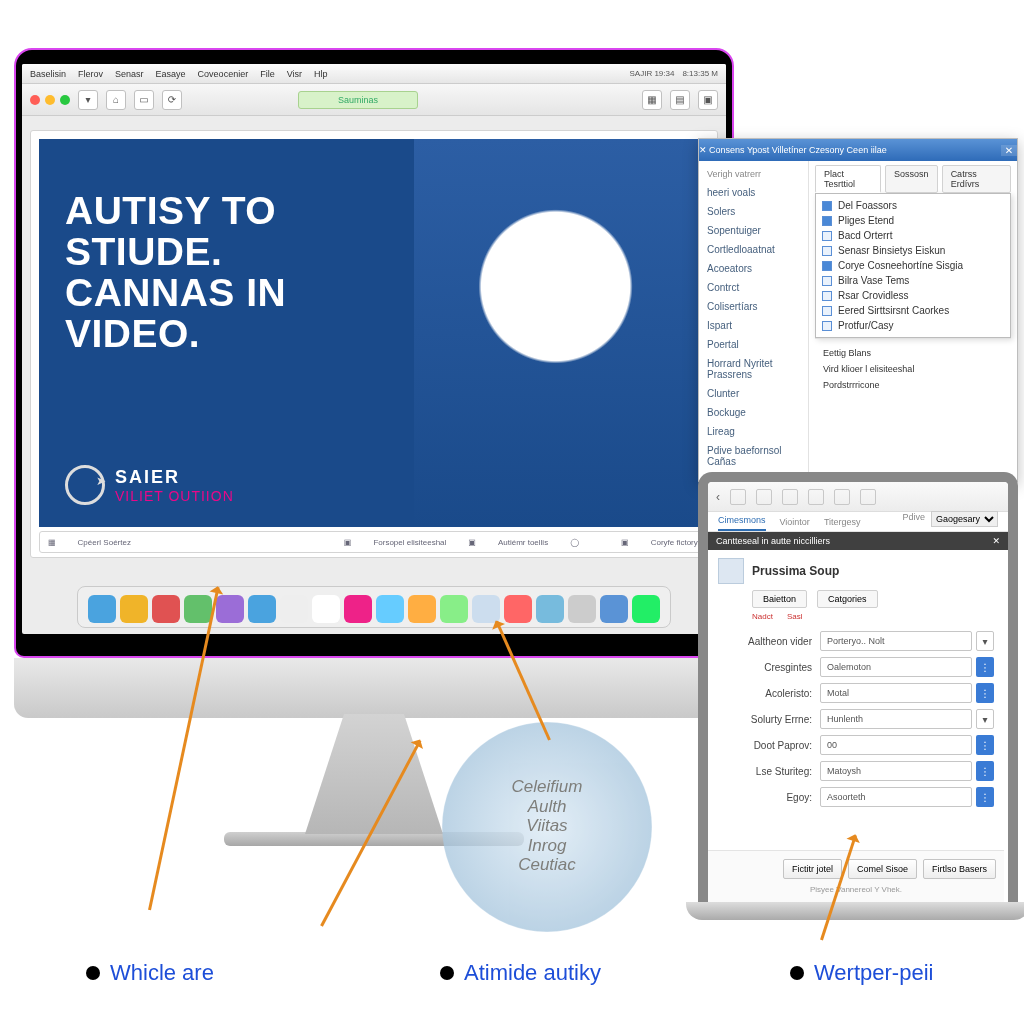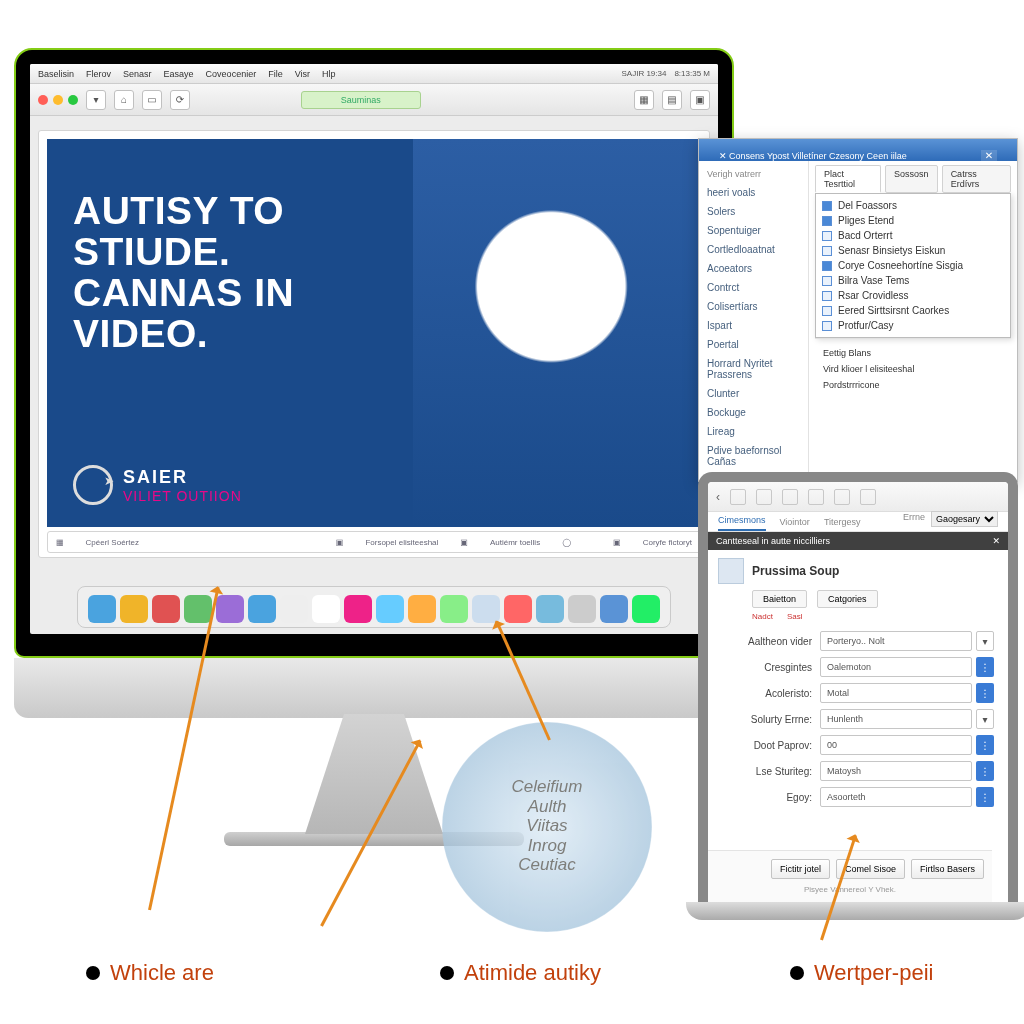--- a/index.html
+++ b/index.html
@@ -1,20 +1,20 @@
 <!DOCTYPE html>
 <html><head>
 <meta charset="utf-8">
 <style>
 * { margin: 0; padding: 0; box-sizing: border-box; font-family: -apple-system, BlinkMacSystemFont, "Segoe UI", Helvetica, Arial, sans-serif; }
 body { width: 1024px; height: 1024px; background: #fff; position: relative; overflow: hidden; }
 
 
 .imac { position: absolute; left: 14px; top: 48px; width: 720px; }
-.imac-bezel { background: #000; border: 2px solid #84cc16; border-radius: 18px 18px 10px 10px; padding: 14px 14px 22px; }
+.imac-bezel { background: #000; border: 2px solid #d946ef; border-radius: 18px 18px 10px 10px; padding: 14px 6px 22px; }
 .imac-screen { background: #ececec; width: 100%; height: 570px; position: relative; overflow: hidden; border-radius: 2px; }
 .imac-chin  { height: 60px; background: linear-gradient(#e9e9e9,#c9c9c9); border-radius: 0 0 14px 14px; }
 .imac-stand { width: 150px; height: 120px; margin: -4px auto 0; background: linear-gradient(#d3d3d3,#b6b6b6); clip-path: polygon(30% 0,70% 0,96% 100%,4% 100%); }
 .imac-foot  { width: 300px; height: 14px; margin: -2px auto 0; background: linear-gradient(#cfcfcf,#a7a7a7); border-radius: 6px; }
 
 
 .mac-menu { height: 20px; background: linear-gradient(#fcfcfc,#e6e6e6); display: flex; align-items: center; font-size: 9px; color: #333; padding: 0 8px; gap: 12px; border-bottom: 1px solid #ccc; }
 .mac-menu .right { margin-left: auto; display: flex; align-items: center; gap: 8px; font-size: 8px; color: #555; }
 
 
@@ -49,21 +49,21 @@
 .collar { position:absolute;top:0;left:50%;transform:translateX(-50%);width:70px;height:44px;background:#fff;clip-path:polygon(0 0,100% 0,72% 100%,50% 64%,28% 100%); border:1px solid #ddd;}
 .timeline { position:absolute;left:8px;right:8px;bottom:4px;height:22px;background:#fff;border:1px solid #d4d4d4;border-radius:3px;display:flex;align-items:center;font-size:8px;color:#667;padding:0 8px;gap:22px; }
 .timeline .sp{margin-left:auto}
 
 
 .dock { position:absolute; left:50%; bottom:6px; transform:translateX(-50%); height:42px; padding:4px 10px; background:rgba(240,240,240,.75); border:1px solid #cacaca; border-radius:8px; display:flex; gap:4px; align-items:flex-end; }
 .dock i{ width:28px;height:28px;border-radius:6px;display:inline-block; }
 
 
 .explorer { position:absolute; left:698px; top:138px; width:320px; background:#fff; border:1px solid #bdbdbd; box-shadow:0 4px 14px rgba(0,0,0,.25); font-size:10px; color:#333; }
-.ex-title{ height:22px; background:linear-gradient(#5a93d6,#2e6bb8); color:#fff; display:flex; align-items:flex-end; padding:0 20px; justify-content:space-between; }
+.ex-title{ height:22px; background:linear-gradient(#5a93d6,#2e6bb8); color:#fff; display:flex; align-items:center; padding:0 0; justify-content:space-between; }
 .ex-title .x{ width:16px; text-align:center; background:rgba(255,255,255,.15); }
 .ex-body{ display:flex; height:320px; }
 .ex-side{ width:110px; border-right:1px solid #e2e2e2; padding:6px 6px; display:flex; flex-direction:column; gap:4px; }
 .ex-side div{ padding:2px 2px; color:#46607e; }
 .ex-side .lab{ color:#888; font-size:9px; }
 .ex-main{ flex:1; padding:4px 6px; }
 .tabs{ display:flex; gap:4px; margin-bottom:0; }
 .tabs span{ padding:3px 8px; border:1px solid #d2d2d2; background:#f5f5f5; font-size:9px; border-radius:2px; }
 .tabs span.active{ background:#fff; border-bottom-color:#fff; }
 .menu-pop{ border:1px solid #bcbcbc; background:#fff; padding:4px 4px; box-shadow:2px 2px 6px rgba(0,0,0,.15); }
@@ -92,32 +92,32 @@
 .thumb{ width:26px; height:26px; background:#dde7f2; border:1px solid #bcd; }
 .chips{ display:flex; gap:10px; margin:4px 0 4px 34px; }
 .chip{ padding:3px 10px; border:1px solid #cfcfcf; border-radius:2px; font-size:9px; background:#f7f7f7; }
 .links{ margin-left:34px; font-size:8px; color:#3a7bd5; display:flex; gap:14px; margin-bottom:10px; }
 .form{ padding:0 4px; }
 .row{ display:flex; align-items:center; gap:8px; margin:6px 0; font-size:10px; }
 .row label{ width:90px; color:#444; text-align:right; }
 .row .ctl{ flex:1; display:flex; gap:4px; }
 .inp{ flex:1; height:20px; border:1px solid #c6c6c6; border-radius:2px; padding:0 6px; font-size:9px; color:#555; background:#fff; display:flex; align-items:center; }
 .stepbtn{ width:18px; height:20px; background:#3a7bd5; color:#fff; display:flex; align-items:center; justify-content:center; border-radius:2px; font-size:10px; }
-.lp-foot{ position:absolute; bottom:0; left:0; right:16px; padding:8px; border-top:1px solid #e4e4e4; background:#fafafa; }
+.lp-foot{ position:absolute; bottom:0; left:0; right:4px; padding:8px; border-top:1px solid #e4e4e4; background:#fafafa; }
 .lp-foot .btns{ display:flex; gap:6px; justify-content:flex-end; }
 .lp-foot button{ font-size:9px; padding:4px 8px; border:1px solid #c4c4c4; background:linear-gradient(#fff,#eee); border-radius:2px; }
 .lp-foot .hint{ font-size:8px; color:#999; text-align:center; margin-top:6px; }
 
 
 .apple-badge{ position:absolute; left:442px; top:722px; width:210px; height:210px; border-radius:50%; background:radial-gradient(circle,#dceaf5,#a9c7de 70%,transparent 72%); opacity:.78; display:flex; flex-direction:column; align-items:center; justify-content:center; font-family:"Times New Roman",serif; font-style:italic; color:#5a5a56; }
 .apple-badge .apple{ font-size:34px; color:#666; margin-bottom:-2px; }
 .apple-badge div{ font-size:17px; line-height:1.15; }
 .arrow{ position:absolute; width:3px; background:#e68a1f; transform-origin:bottom center; }
 .arrow::after{ content:""; position:absolute; top:-8px; left:-6px; border:7px solid transparent; border-bottom-color:#e68a1f; }
-.cap{ position:absolute; font-size:22px; color:#c2410c; display:flex; align-items:center; gap:10px; }
+.cap{ position:absolute; font-size:22px; color:#1d4ed8; display:flex; align-items:center; gap:10px; }
 .cap::before{ content:""; width:14px; height:14px; background:#000; border-radius:50%; display:inline-block; }
 </style>
 </head>
 <body>
 
 <div class="imac">
  <div class="imac-bezel">
   <div class="imac-screen">
 
    <div class="mac-menu">
@@ -323,21 +323,21 @@
     <span class="ic"></span>
     <span class="ic"></span>
     <span class="ic"></span>
     <span class="ic"></span>
   </div>
   <div class="lp-tabs">
     <span class="active">Cimesmons</span>
     <span>Viointor</span>
     <span>Titergesy</span>
     <span class="lp-right">
-      <span>Errne</span>
+      <span>Pdive</span>
       <select><option>Gaogesary</option></select>
     </span>
   </div>
   <div class="lp-banner">
     <span>Cantteseal in autte niccilliers</span>
         <span>✕</span>
   </div>
   <div class="lp-card">
     <h4>
       <span class="thumb"></span>

